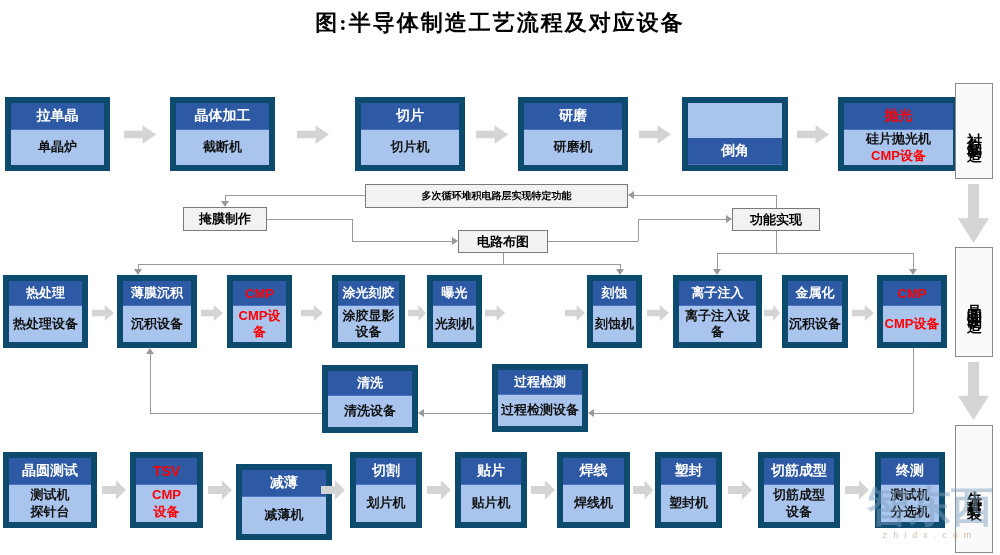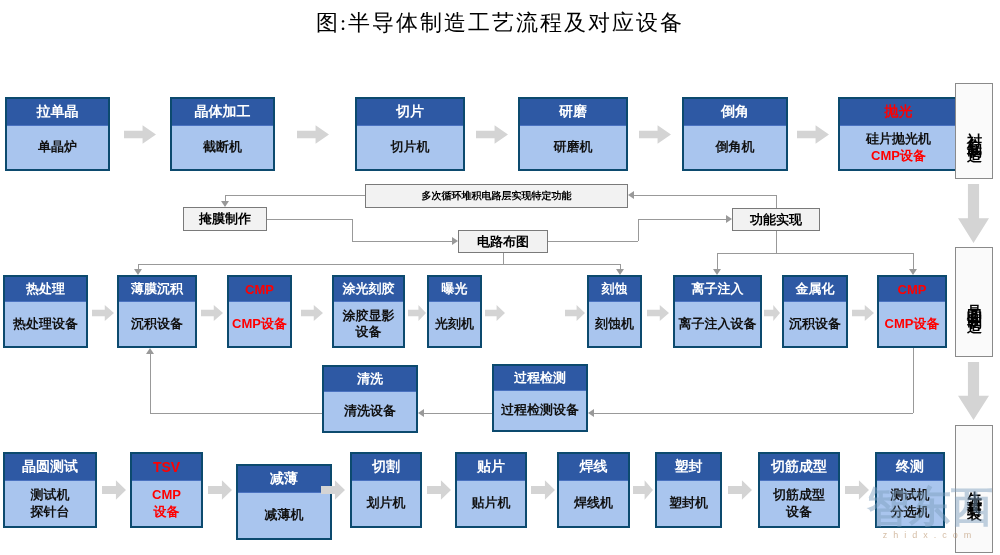--- a/index.html
+++ b/index.html
@@ -1,22 +1,22 @@
 <!DOCTYPE html>
 <html><head>
 <meta charset="utf-8">
 <style>
   html,body{margin:0;padding:0;background:#fff;}
   .page{position:relative;width:1000px;height:555px;background:#fff;overflow:hidden;
         font-family:"Liberation Sans",sans-serif;}
   .title{position:absolute;left:0;top:8px;width:100%;text-align:center;
-         font-family:"Liberation Serif",serif;font-weight:normal;font-size:22px;
+         font-family:"Liberation Serif",serif;font-weight:bold;font-size:22px;
          letter-spacing:2px;color:#000;}
   
-  .fb{position:absolute;box-sizing:border-box;border:2px solid #0c4a6e;background:#a9c5ee;
+  .fb{position:absolute;box-sizing:border-box;border:6px solid #0c4a6e;background:#a9c5ee;
       display:flex;flex-direction:column;justify-content:flex-end;}
   .fh{background:#2e59a4;color:#fff;font-weight:bold;display:flex;align-items:center;
       justify-content:center;border-bottom:1px solid #4a72c0;}
   .fe{flex:1;display:flex;flex-direction:column;align-items:center;justify-content:center;
       font-weight:bold;color:#111;font-size:13px;line-height:1.25;text-align:center;}
   .r1{height:74px}.r1 .fh{height:26px;font-size:14px}
   .r2{height:73px}.r2 .fh{height:24px;font-size:13px}
   .rx{height:68px}.rx .fh{height:24px;font-size:13px}
   .r3{height:76px}.r3 .fh{height:26px;font-size:14px}
   .red{color:#ff0000 !important;}
@@ -110,23 +110,20 @@
   <div class="arr" style="left:476px;top:124px;width:32px;height:21px"></div>
   <div class="fb r1" style="left:518px;top:97px;width:110px">
     <div class="fh">研磨</div>
     <div class="fe">
         <span>研磨机</span>
       </div>
   </div>
   <div class="arr" style="left:639px;top:124px;width:32px;height:21px"></div>
   <div class="fb r1" style="left:682px;top:97px;width:106px">
     <div class="fh">倒角</div>
-    <div class="fe">
-        <span>倒角机</span>
-      </div>
   </div>
   <div class="arr" style="left:797px;top:124px;width:32px;height:21px"></div>
   <div class="fb r1" style="left:838px;top:97px;width:121px">
     <div class="fh red">抛光</div>
     <div class="fe">
       <span>硅片抛光机</span>
       <span class="red">CMP设备</span>
     </div>
   </div>
 

